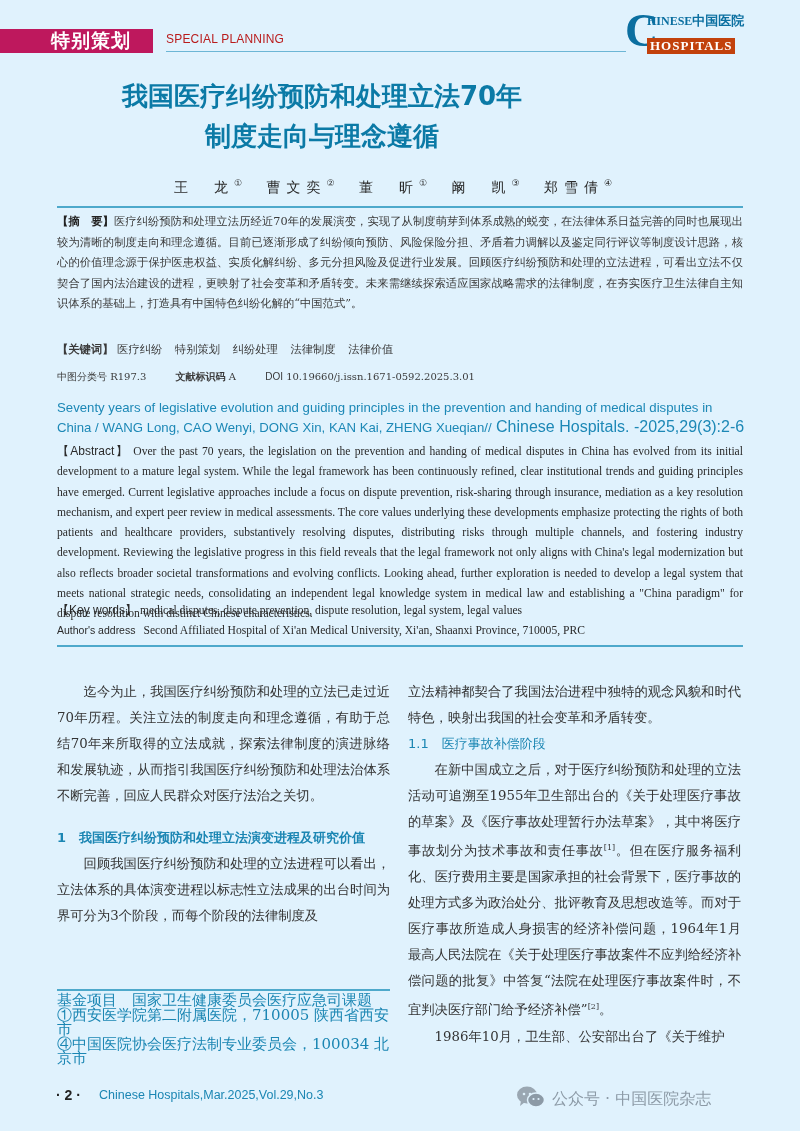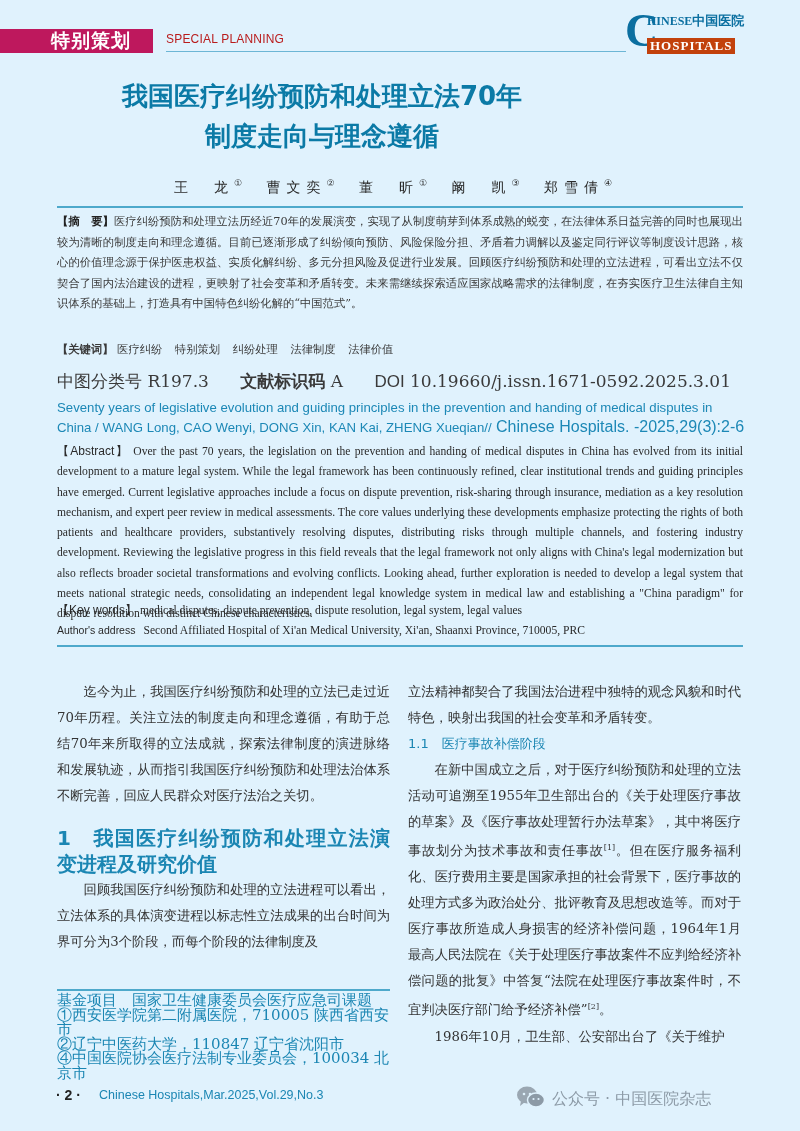--- a/index.html
+++ b/index.html
@@ -46,41 +46,41 @@
   .authors sup { font-size: 9px; letter-spacing: 0; margin-right: 14px; }
   .rule { position: absolute; left: 57px; width: 686px; height: 2px; background: #4ea9cb; }
 
   .cn-abs {
     position: absolute; left: 57px; top: 211px; width: 686px;
     font-size: 11.3px; line-height: 20.5px; color: #3a3a3a; text-align: justify;
   }
   .cn-abs b { font-weight: bold; color: #222; }
   .kw { position: absolute; left: 57px; top: 342px; font-size: 11.3px; color: #3a3a3a; }
   .kw span.item { margin-right: 9px; }
-  .clc { position: absolute; left: 57px; top: 370px; font-size: 17px; color: #3a3a3a; white-space: nowrap; }
+  .clc { position: absolute; left: 57px; top: 370px; font-size: 10px; color: #3a3a3a; white-space: nowrap; }
   .clc .gap { display: inline-block; width: 26px; }
   .en-title {
     position: absolute; left: 57px; top: 398px; width: 690px;
     font-family: "Liberation Sans", sans-serif; font-size: 13.2px; line-height: 19px; color: #1c88b6;
   }
   .en-title .cite { font-size: 16px; }
   .en-abs {
     position: absolute; left: 57px; top: 441px; width: 686px;
     font-family: "Liberation Serif", serif; font-size: 11.6px; line-height: 20.3px; color: #2a2a2a; text-align: justify;
   }
   .en-abs .lbl, .en-kw .lbl { font-family: "Liberation Sans", sans-serif; font-size: 12px; }
   .en-kw { position: absolute; left: 57px; top: 602px; font-family: "Liberation Serif", serif; font-size: 11.6px; color: #2a2a2a; }
   .addr { position: absolute; left: 57px; top: 624px; font-family: "Liberation Serif", serif; font-size: 11.6px; color: #2a2a2a; white-space: nowrap; }
   .addr .lbl { font-family: "Liberation Sans", sans-serif; font-size: 10.5px; margin-right: 8px; }
 
   .col { position: absolute; width: 333px; font-size: 13.3px; line-height: 26px; color: #333; text-align: justify; }
   .col p { text-indent: 2em; }
   .col p.noind { text-indent: 0; }
   .col h2 {
-    font-family: "DejaVu Sans", sans-serif; font-size: 20px; color: #1b86b3; font-weight: bold;
+    font-family: "DejaVu Sans", sans-serif; font-size: 13px; color: #1b86b3; font-weight: bold;
     line-height: 26px; margin: 16px 0 0 0;
   }
   .col h3 { font-family: "DejaVu Sans", sans-serif; font-size: 13px; color: #1b86b3; font-weight: normal; line-height: 26px; }
   .col sup { font-size: 8px; }
   .left-col { left: 57px; top: 679px; }
   .right-col { left: 408px; top: 679px; }
 
   .fund-rule { position: absolute; left: 57px; top: 989px; width: 333px; height: 2px; background: #4ea9cb; }
   .fund { position: absolute; left: 57px; top: 993px; width: 340px; font-size: 15px; line-height: 14.5px; color: #1b86b3; }
 
@@ -154,21 +154,20 @@
   <p class="noind">立法精神都契合了我国法治进程中独特的观念风貌和时代特色，映射出我国的社会变革和矛盾转变。</p>
   <h3>1.1　医疗事故补偿阶段</h3>
   <p><span>在新中国成立之后，对于医疗纠纷预防和处理的立法活动可追溯至1955年卫生部出台的《关于处理医疗事故的草案》及《医疗事故处理暂行办法草案》，其中将医疗事故划分为技术事故和责任事故</span><sup>[1]</sup><span>。但在医疗服务福利化、医疗费用主要是国家承担的社会背景下，医疗事故的处理方式多为政治处分、批评教育及思想改造等。而对于医疗事故所造成人身损害的经济补偿问题，1964年1月最高人民法院在《关于处理医疗事故案件不应判给经济补偿问题的批复》中答复“法院在处理医疗事故案件时，不宜判决医疗部门给予经济补偿”</span><sup>[2]</sup><span>。</span></p>
   <p>1986年10月，卫生部、公安部出台了《关于维护</p>
 </div>
 
 <div class="fund-rule"></div>
 <div class="fund">
   <div><span>基金项目</span>　<span>国家卫生健康委员会医疗应急司课题</span></div>
   <div>①西安医学院第二附属医院，710005 陕西省西安市</div>
-  <div>②辽宁中医药大学，110847 辽宁省沈阳市</div>
   <div>④中国医院协会医疗法制专业委员会，100034 北京市</div>
 </div>
 
 <div class="footer-page">· 2 ·</div>
 <div class="footer-journal">Chinese Hospitals,Mar.2025,Vol.29,No.3</div>
 
 <div class="wm">
   <span>
     <svg width="30" height="24" viewBox="0 0 30 24">
       <ellipse cx="11" cy="10" rx="10" ry="8.5" fill="#9aa7b2"></ellipse>

